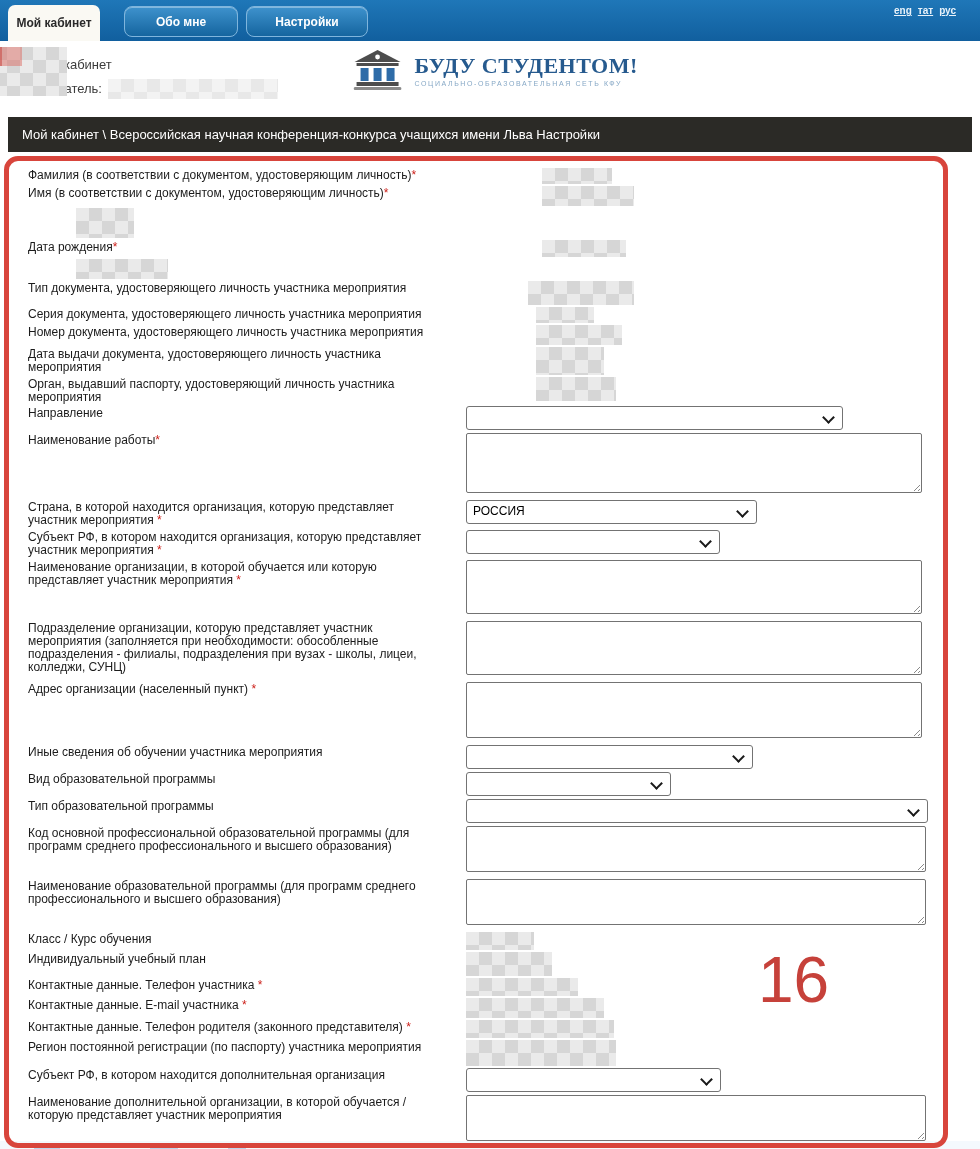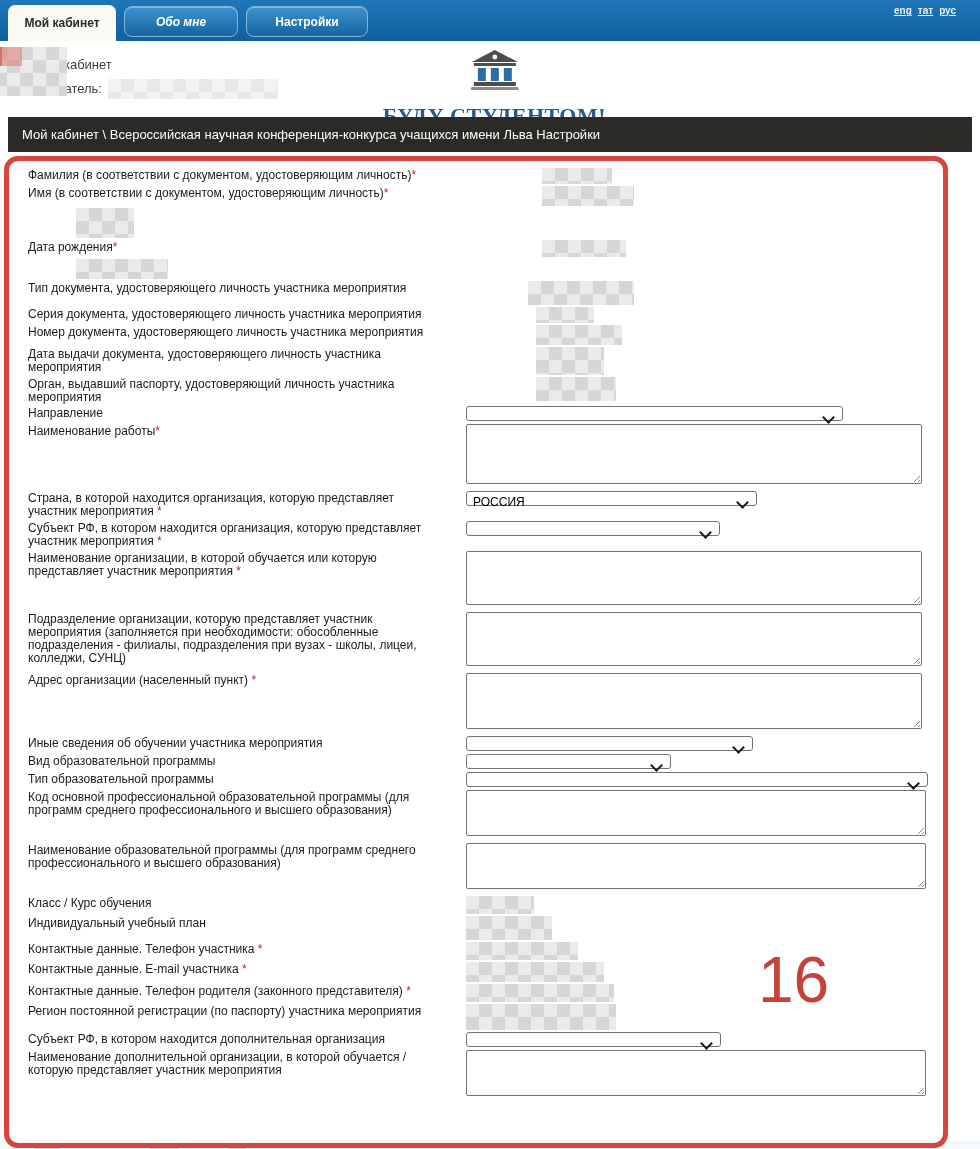--- a/index.html
+++ b/index.html
@@ -3,39 +3,39 @@
 <meta charset="utf-8">
 <style>
   html,body{margin:0;padding:0;}
   body{font-family:"Liberation Sans", sans-serif; background:#fff;}
   .page{position:relative; width:980px; height:1149px; margin:0 auto; background:#fff; overflow:hidden;}
 
   
   .topbar{position:absolute; left:0; top:0; width:980px; height:41px;
           background:linear-gradient(#1f77b8,#115f9e); z-index:3;}
   .tab{font-size:12px; font-weight:bold; cursor:pointer;}
-  .tab.active{position:absolute; left:8px; top:5px; height:36px; width:108px;
+  .tab.active{position:absolute; left:8px; top:5px; height:36px; width:92px;
           background:#faf9f3; color:#2a2a2a; border-radius:7px 7px 0 0;
           display:flex; align-items:center; justify-content:center;}
   .tab.btn{position:absolute; top:6px; height:29px; color:#fff;
           background:linear-gradient(#3e92cd,#15659f); border:1px solid #7fb5dd;
           border-radius:8px; display:flex; align-items:center; justify-content:center;
           box-shadow:inset 0 1px 0 rgba(255,255,255,.35);}
-  .tab.btn.t1{left:124px; width:112px;font-style:italic;}
+  .tab.btn.t1{left:124px; width:112px;}
   .tab.btn.t2{left:246px; width:120px;}
   .topbar-right{position:absolute; right:24px; top:0; height:41px; display:flex; align-items:center; gap:26px;flex-direction:column;}
   .langs a{color:#e8f2fa; font-size:10px; font-weight:bold; text-decoration:underline; margin-left:6px; cursor:pointer;}
   .logout{color:#fff; font-size:13px; font-weight:bold; text-decoration:none; cursor:pointer;}
 
   
   .userband{position:absolute; left:0; top:41px; width:980px; height:71px; background:#fff; z-index:2;}
   .user-left{position:absolute; left:14px; top:12px; font-size:13px; color:#3c3c3c; line-height:24px;}
   .user-left .row2{display:flex; align-items:center;}
   .user-mosaic{display:inline-block; width:170px; height:20px; margin-left:6px; opacity:.55;}
-  .logo{position:absolute; left:50%; top:8px; transform:translateX(-48%); display:flex; align-items:center; gap:13px;flex-direction:column;}
+  .logo{position:absolute; left:50%; top:8px; transform:translateX(-48%); display:flex; align-items:center; gap:13px;}
   .logo-title{font-family:"Liberation Serif", serif; font-weight:bold; font-size:22px; color:#265a8e; letter-spacing:.5px; line-height:24px;}
   .logo-sub{font-size:7px; letter-spacing:1.6px; color:#86a8c6; margin-top:2px; white-space:nowrap;}
   .corner-mosaic{position:absolute; right:45px; top:6px; width:112px; height:49px;}
 
   
   .mosaic{background:repeating-conic-gradient(#d6d6d6 0% 25%, #eaeaea 0% 50%);
           background-size:26px 26px; position:relative;}
   .mosaic.redtint::before{content:''; position:absolute; left:0; top:0; width:42%; height:38%;
           background:rgba(206,86,80,.8);}
   .mosaic.redtint::after{content:''; position:absolute; left:42%; top:0; width:18%; height:38%;
@@ -47,21 +47,21 @@
 
   
   .form{position:absolute; left:0; top:152px; width:980px; padding-top:16px; z-index:1;}
   .row{display:flex; margin-bottom:2px;}
   .row .lbl{width:466px; box-sizing:border-box; padding:1px 20px 0 28px;
           font-size:12px; line-height:13px; color:#1b1b1b;}
   .star{color:#cc201a;}
   .row .ctl{flex:1; position:relative;}
   .r-select{margin-bottom:3px;}
   .r-ta{margin-bottom:7px;}
-  .sel{height:15px; box-sizing:border-box; border:1px solid #737373; border-radius:3px;
+  .sel{height:24px; box-sizing:border-box; border:1px solid #737373; border-radius:3px;
           background:#fff; position:relative; cursor:pointer;}
   .sel .sv{position:absolute; left:6px; top:3px; font-size:12px; color:#000;}
   .chev{position:absolute; right:9px; top:6px; width:7px; height:7px;
           border-right:2px solid #1a1a1a; border-bottom:2px solid #1a1a1a; transform:rotate(45deg);}
   .ta{box-sizing:border-box; border:1px solid #737373; border-radius:2px; background:#fff; position:relative; cursor:text;}
   .ta::after{content:''; position:absolute; right:1px; bottom:1px; width:9px; height:9px;
           background:repeating-linear-gradient(135deg, transparent 0 2px, #8a8a8a 2px 3px);
           clip-path:polygon(100% 0,100% 100%,0 100%);}
   .ctl .mosaic.inline{margin-top:0;}
   .mosaic.overlay{position:absolute; left:-2px; top:-3px; z-index:2;}

